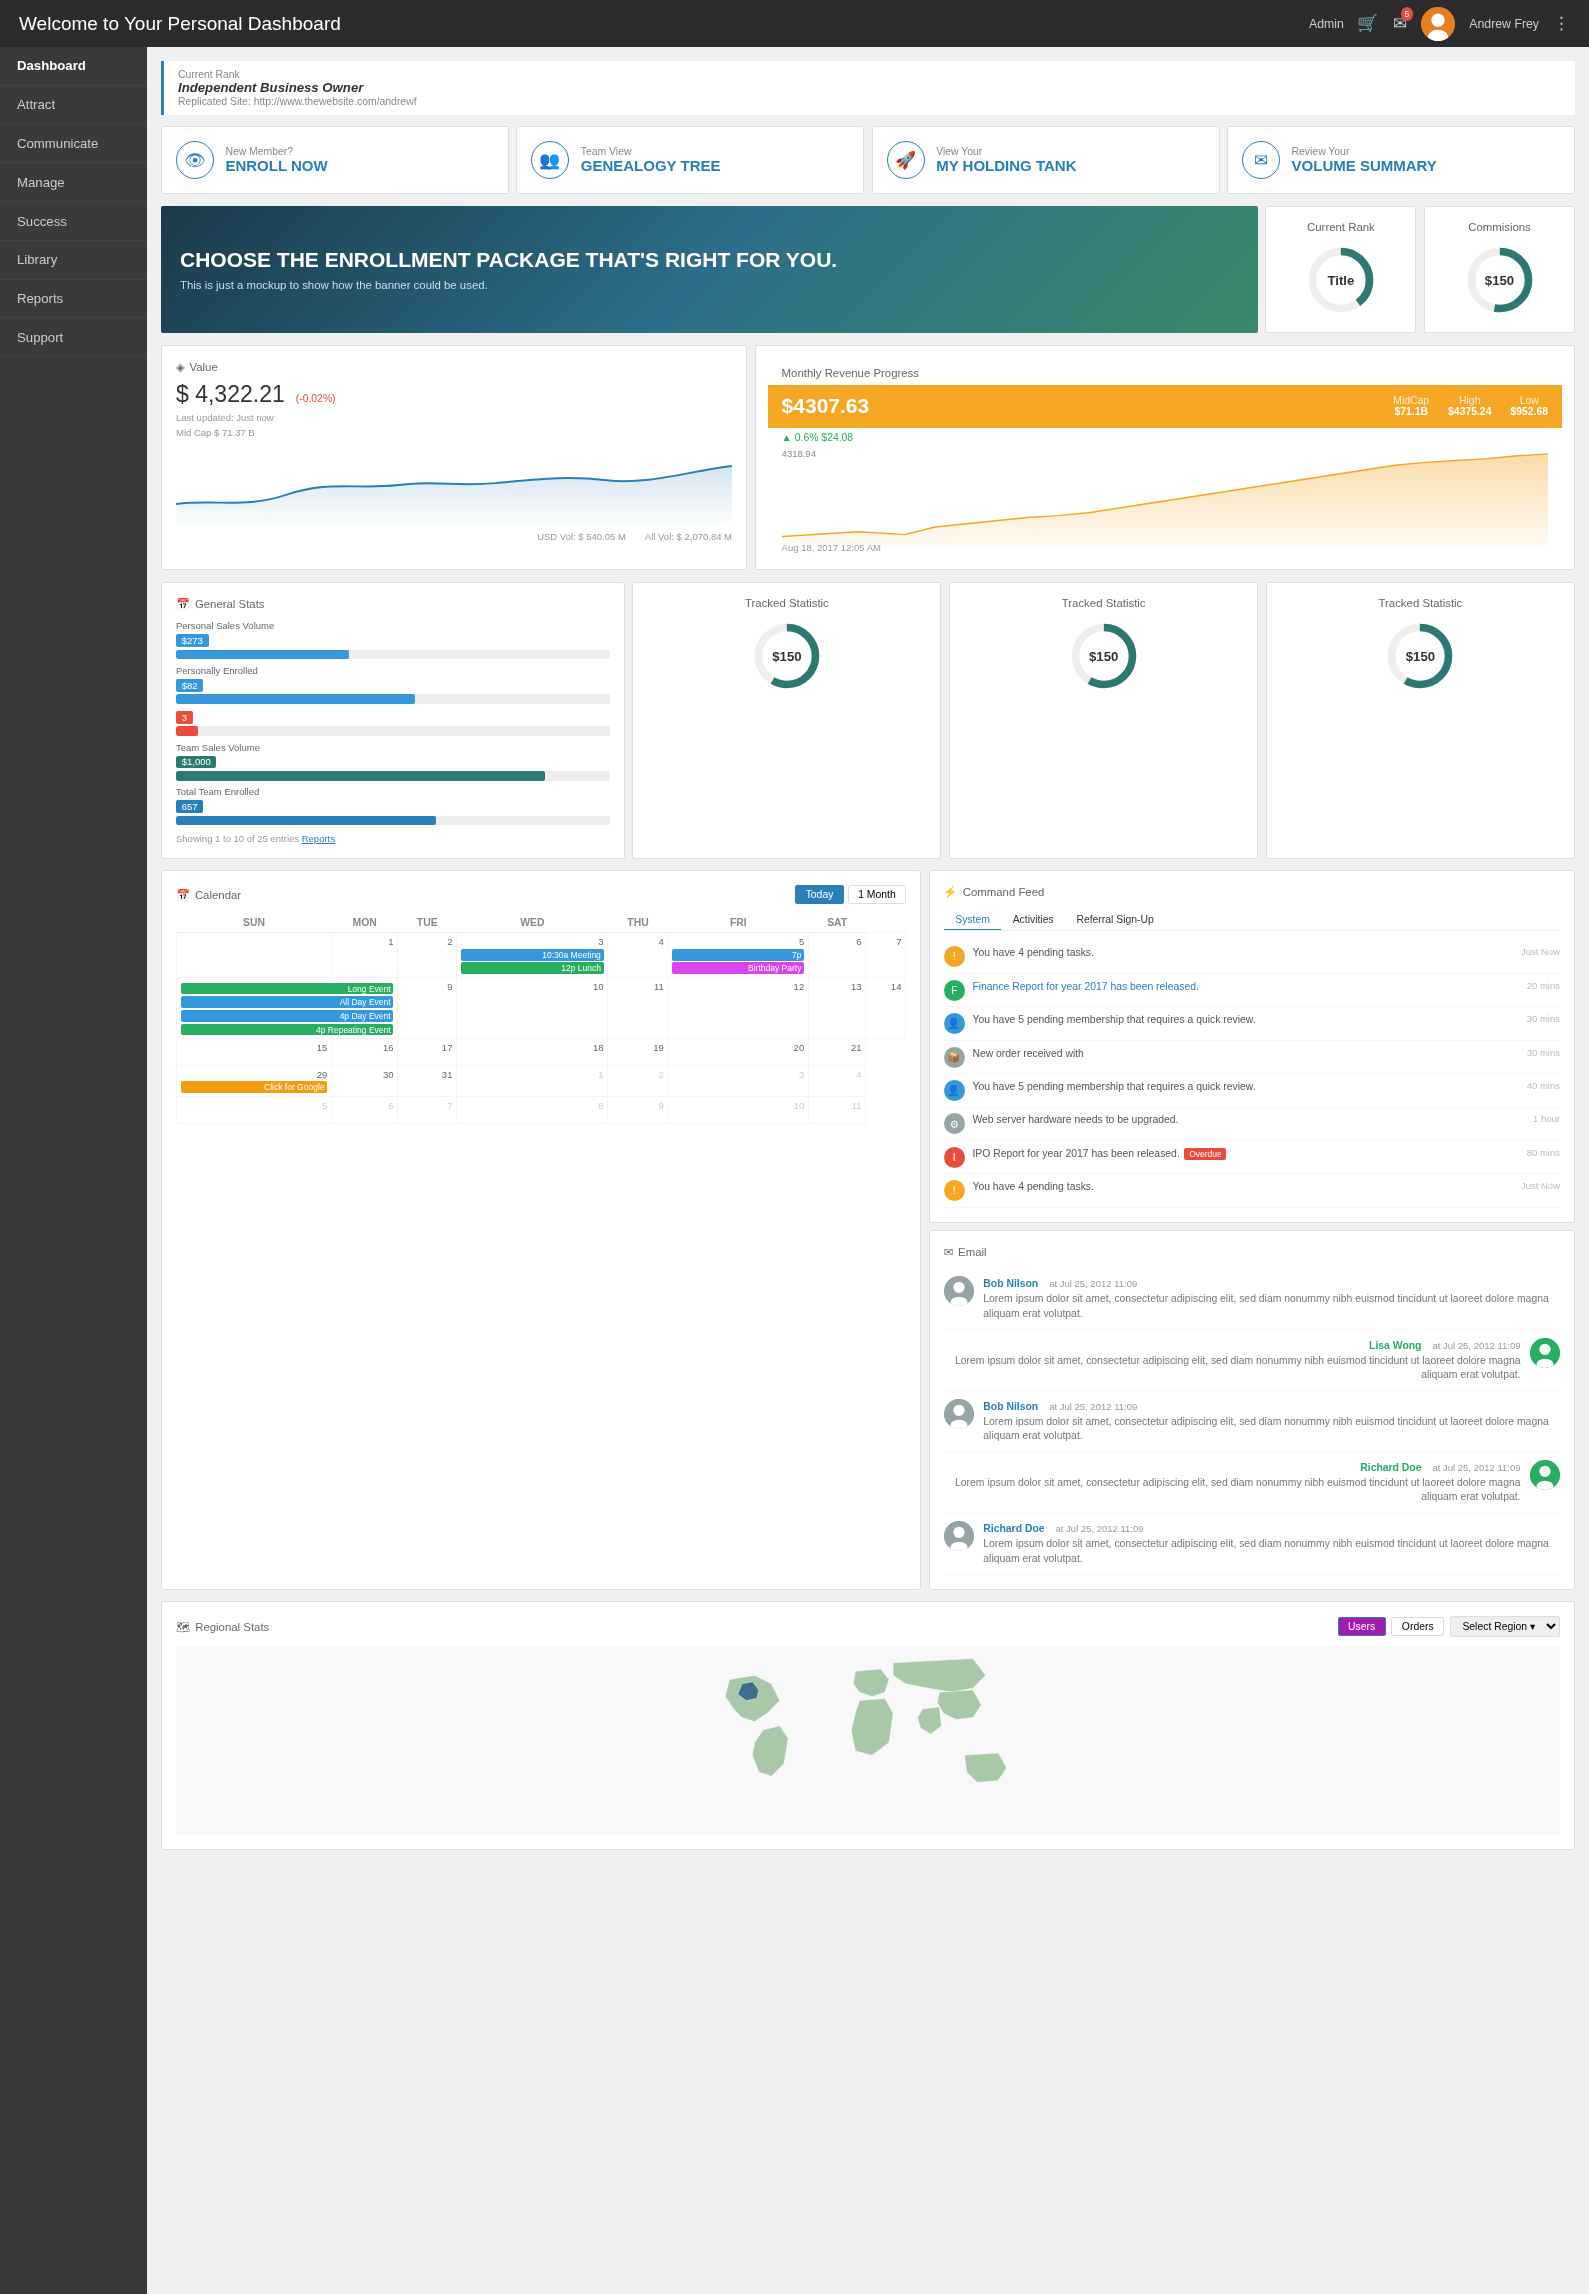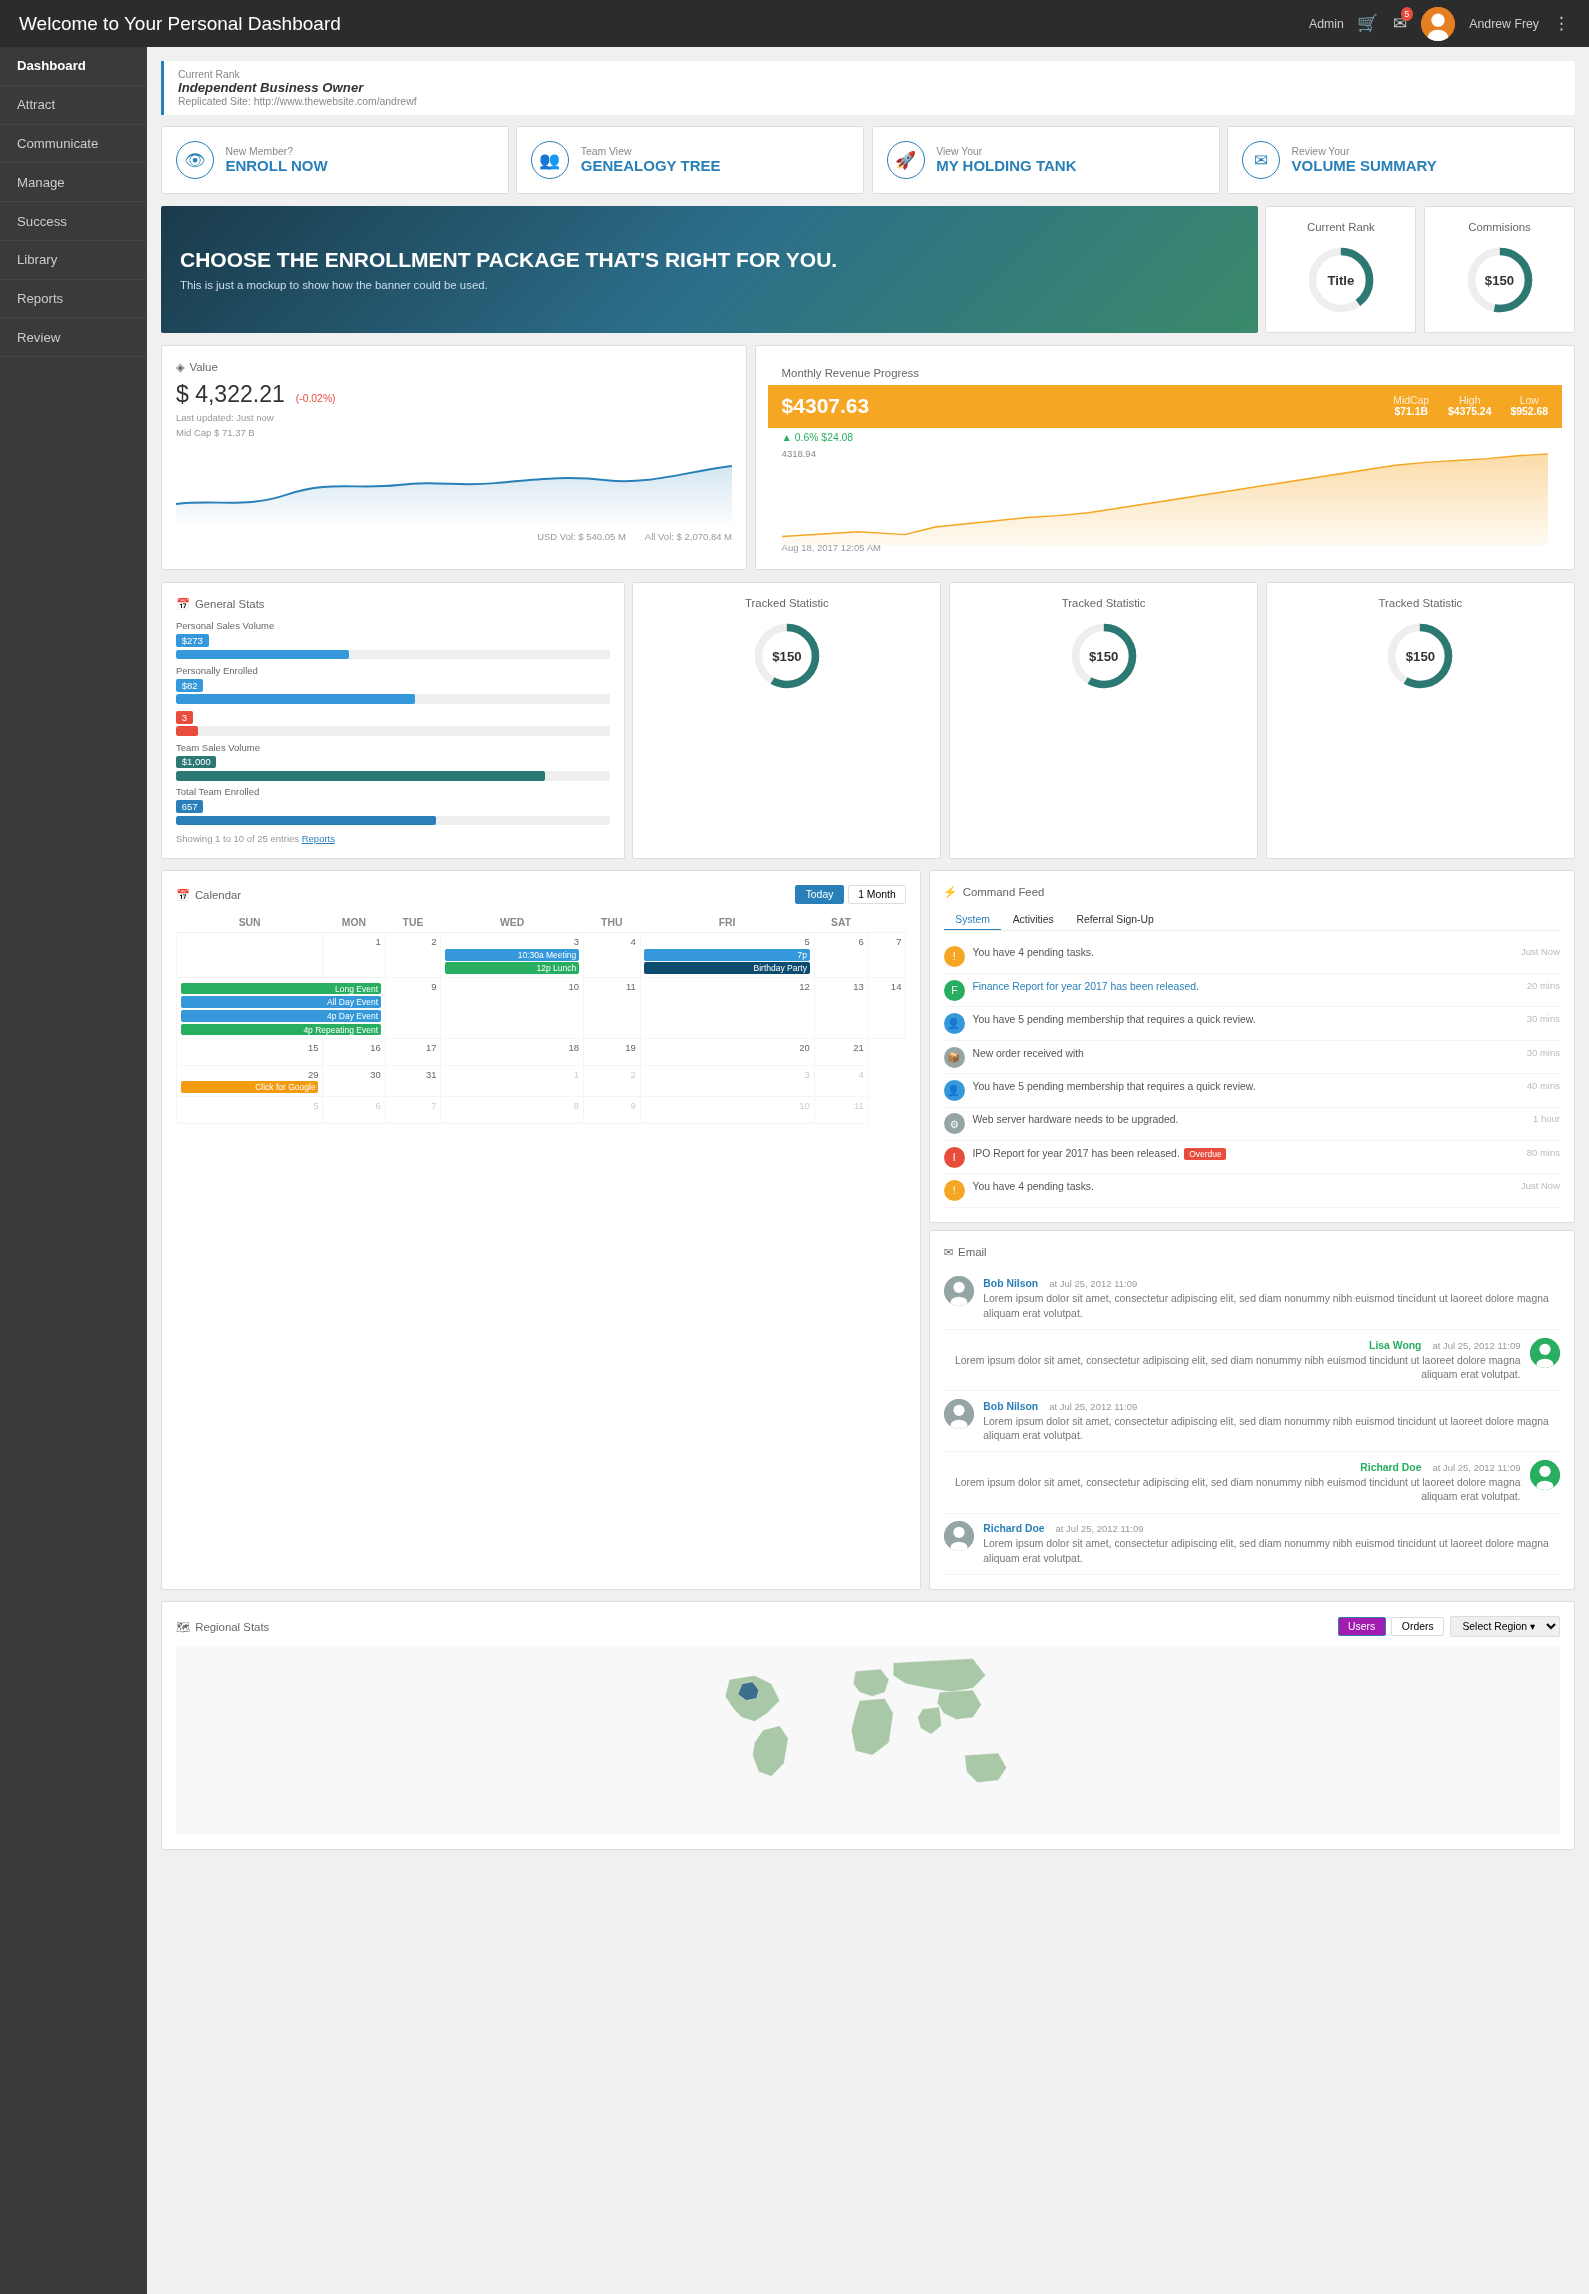--- a/index.html
+++ b/index.html
@@ -91,21 +91,21 @@
     .calendar-title { font-size: 11.4px; color: #666; display: flex; align-items: center; gap: 4.7px; }
     .calendar-btn-group { display: flex; gap: 3.8px; }
     .cal-btn { padding: 2.8px 9.5px; border: 0.9px solid #ddd; background: #fff; cursor: pointer; font-size: 10.4px; border-radius: 1.9px; }
     .cal-btn.active { background: #2980b9; color: #fff; border-color: #2980b9; }
     .cal-grid { width: 100%; border-collapse: collapse; font-size: 10.4px; }
     .cal-grid th { text-align: center; padding: 3.8px; color: #888; font-weight: 600; border-bottom: 0.9px solid #eee; }
     .cal-grid td { text-align: right; padding: 2.8px 3.8px; height: 26.5px; vertical-align: top; border: 0.9px solid #f5f5f5; font-size: 9.5px; color: #666; position: relative; }
     .cal-event { border-radius: 1.9px; padding: 0.9px 2.8px; font-size: 8.5px; color: #fff; margin-top: 1.9px; white-space: nowrap; overflow: hidden; text-overflow: ellipsis; cursor: pointer; }
     .cal-event.blue { background: #3498db; }
     .cal-event.green { background: #27ae60; }
-    .cal-event.red { background: #0c4a6e; padding-left: 24px; }
+    .cal-event.red { background: #d946ef; }
     .cal-event.orange { background: #f39c12; }
     .cal-date-num { font-size: 9.5px; color: #666; }
 
     .feed-card { background: #fff; border: 0.9px solid #ddd; padding: 14px; border-radius: 1.9px; }
     .feed-title { font-size: 11.4px; color: #666; margin-bottom: 9.5px; display: flex; align-items: center; gap: 4.7px; }
     .feed-tabs { display: flex; gap: 0; margin-bottom: 9.5px; border-bottom: 0.9px solid #eee; }
     .feed-tab { padding: 4.7px 11.4px; font-size: 10.4px; cursor: pointer; border-bottom: 1.9px solid transparent; }
     .feed-tab.active { border-bottom-color: #2980b9; color: #2980b9; }
     .feed-item { display: flex; align-items: flex-start; gap: 7.6px; padding: 5.7px 0; border-bottom: 0.9px solid #f5f5f5; }
     .feed-icon { width: 21px; height: 21px; border-radius: 50%; display: flex; align-items: center; justify-content: center; font-size: 10.4px; flex-shrink: 0; }
@@ -174,21 +174,21 @@
 <div class="layout">
 
   <nav class="sidebar">
     <div class="sidebar-item active">Dashboard</div>
     <div class="sidebar-item">Attract</div>
     <div class="sidebar-item">Communicate</div>
     <div class="sidebar-item">Manage</div>
     <div class="sidebar-item">Success</div>
     <div class="sidebar-item">Library</div>
     <div class="sidebar-item">Reports</div>
-    <div class="sidebar-item">Review</div>
+    <div class="sidebar-item">Support</div>
   </nav>
 
   <main class="main">
 
     <div class="current-rank-bar">
       <div class="label">Current Rank</div>
       <div class="value">Independent Business Owner</div>
       <div class="replicated">Replicated Site: http://www.thewebsite.com/andrewf</div>
     </div>
 

